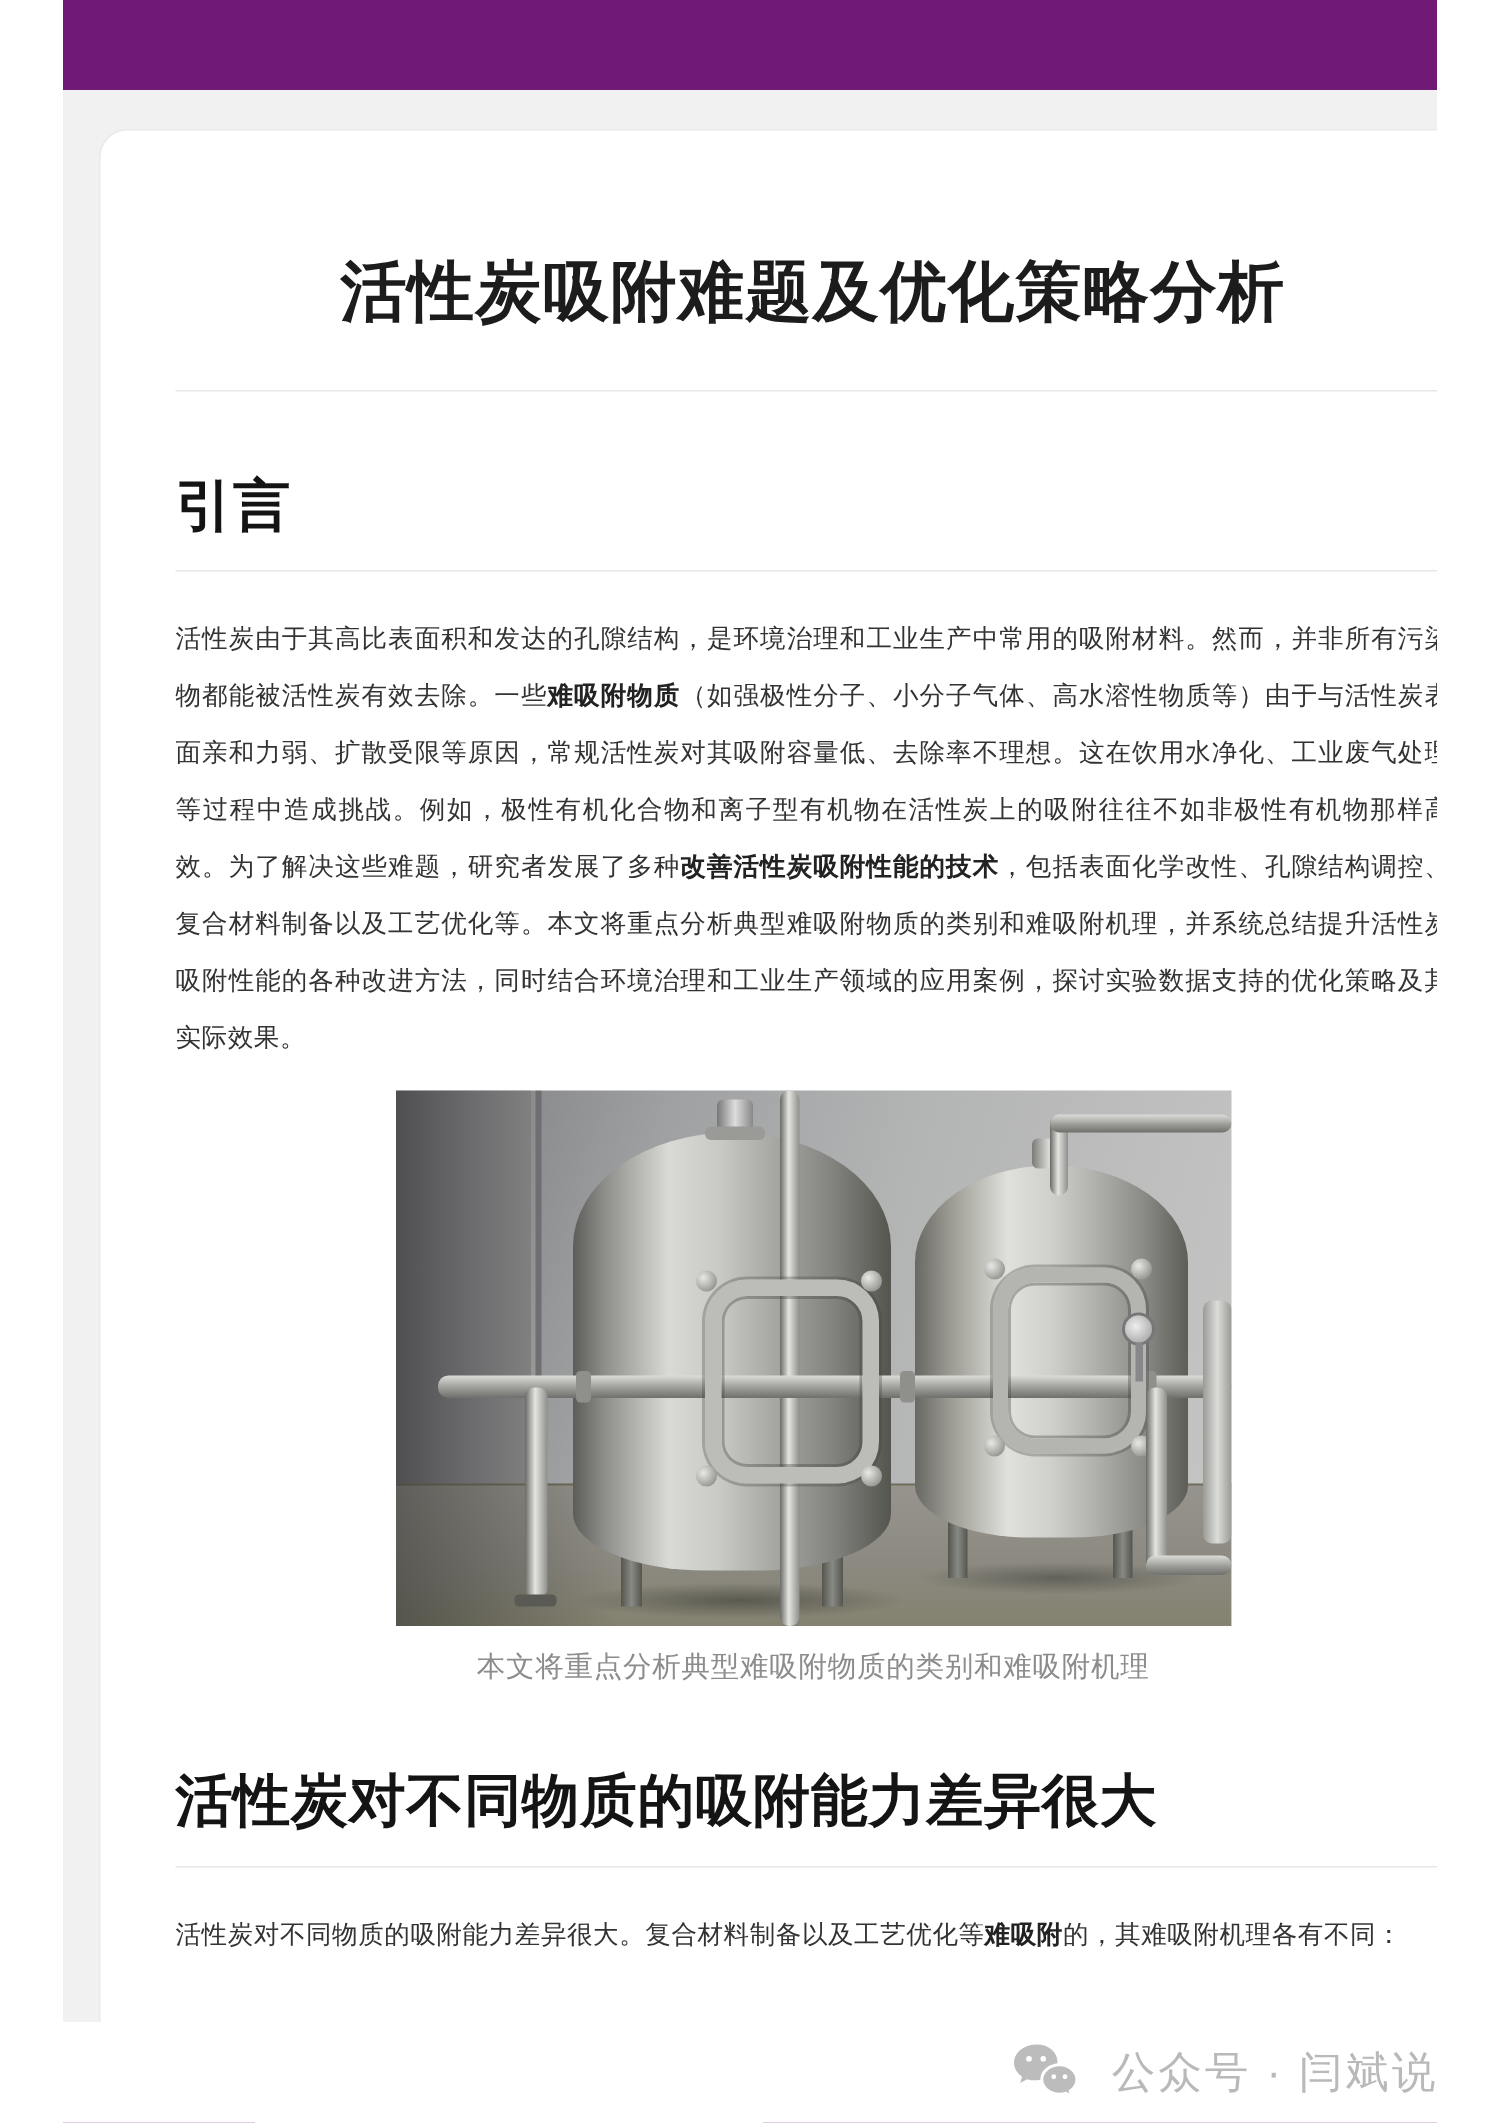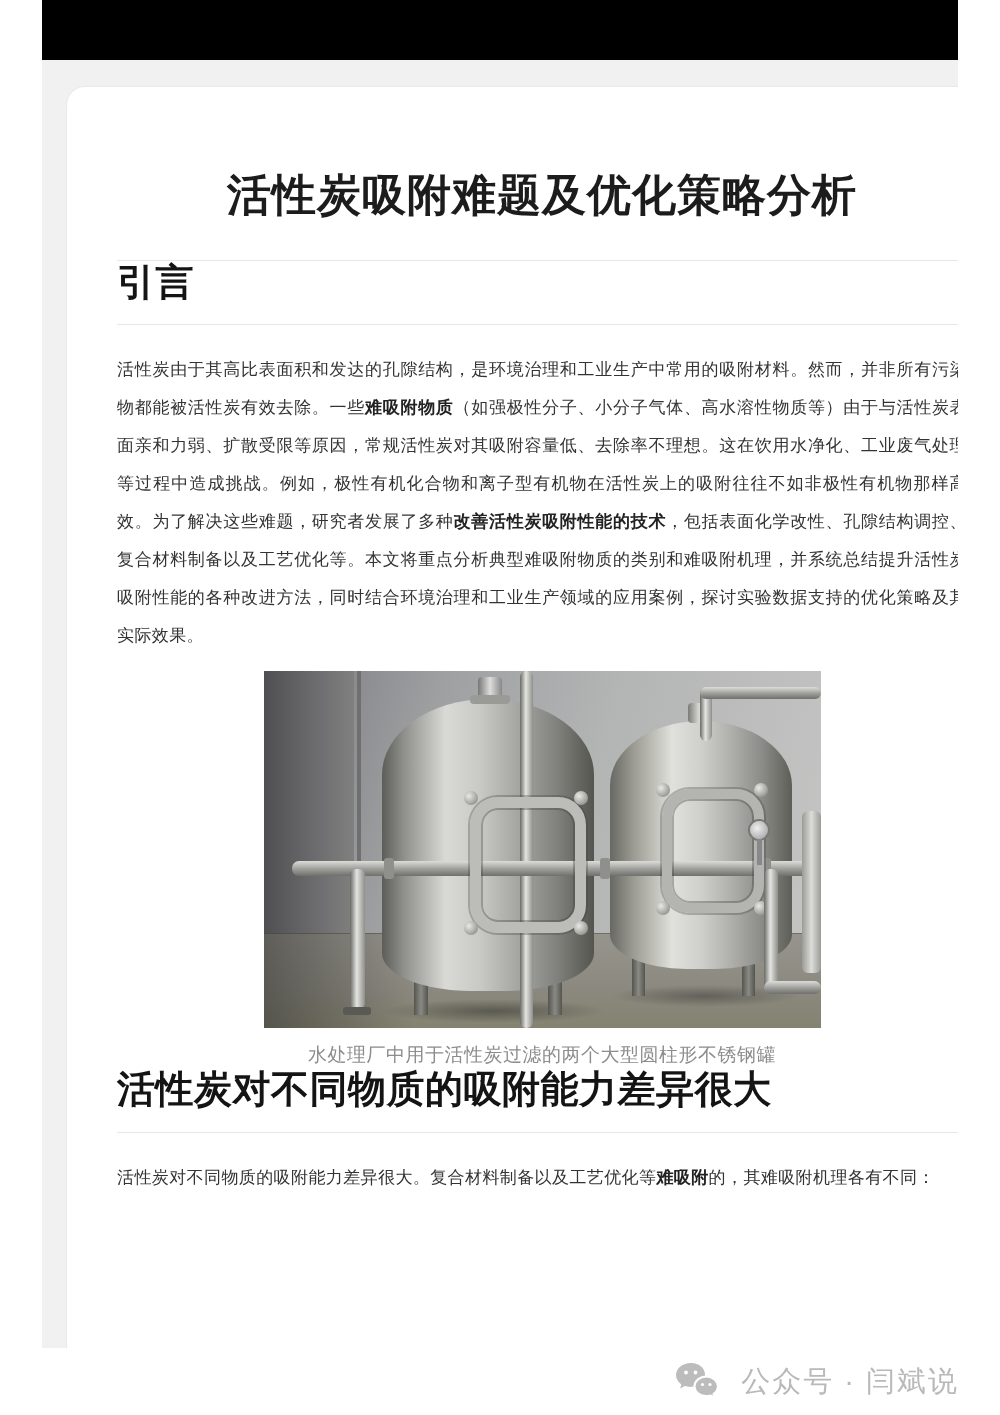--- a/index.html
+++ b/index.html
@@ -3,21 +3,21 @@
 <meta charset="utf-8">
 <style>
   * { margin:0; padding:0; box-sizing:border-box; }
   body {
     font-family: "Liberation Sans", "DejaVu Sans", sans-serif;
     background:#ffffff;
   }
   .page {
     position:relative;
     width:916px; height:1415px;
-    background:#000000;
+    background:#701a75;
     overflow:hidden;
     margin:0 auto;
   }
   .gray-bg {
     position:absolute; left:0; top:60px; width:1000px; height:1288px;
     background:#f1f1f2;
   }
   .card {
     position:absolute; left:25px; top:87px; width:950px; height:1261px;
     background:#ffffff;
@@ -32,20 +32,21 @@
     letter-spacing:1px;
     color:#1c1c1c;
     text-align:center;
   }
   hr.rule {
     border:none; border-top:1px solid #e7e7e9; height:0;
   }
   .rule-title { margin-top:38px; }
   .rule-h2    { margin-top:20px; }
   .section-heading {
+    margin-top:56px;
     font-size:38px; line-height:1.15; font-weight:700;
     color:#141414;
     letter-spacing:0.5px;
   }
   p.body-par {
     margin-top:26px;
     font-size:17px; line-height:38px;
     color:#333333;
     text-align:justify;
     letter-spacing:0.4px;
@@ -175,21 +176,21 @@
         <div class="p-bolt" style="left:392px; top:112px;"></div>
         <div class="p-bolt" style="left:490px; top:112px;"></div>
         <div class="p-bolt" style="left:392px; top:230px;"></div>
         <div class="p-bolt" style="left:490px; top:230px;"></div>
         <div class="p-gauge"></div>
         <div class="p-gauge-stem"></div>
         <div class="p-r-vpipe metal-v"></div>
         <div class="p-r-floorpipe metal-h"></div>
         <div class="p-far-right"></div>
       </div>
-      <figcaption>水处理厂中用于活性炭过滤的两个大型圆柱形不锈钢罐</figcaption>
+      <figcaption>本文将重点分析典型难吸附物质的类别和难吸附机理</figcaption>
     </figure>
 
     <h2 class="section-heading">活性炭对不同物质的吸附能力差异很大</h2>
     <hr class="rule rule-h2">
 
     <p class="body-par"><span>活性炭对不同物质的吸附能力差异很大。复合材料制备以及工艺优化等</span><strong>难吸附</strong><span>的，其难吸附机理各有不同：</span></p>
   </div>
 
   <div class="footer-band">
     <div class="watermark">

